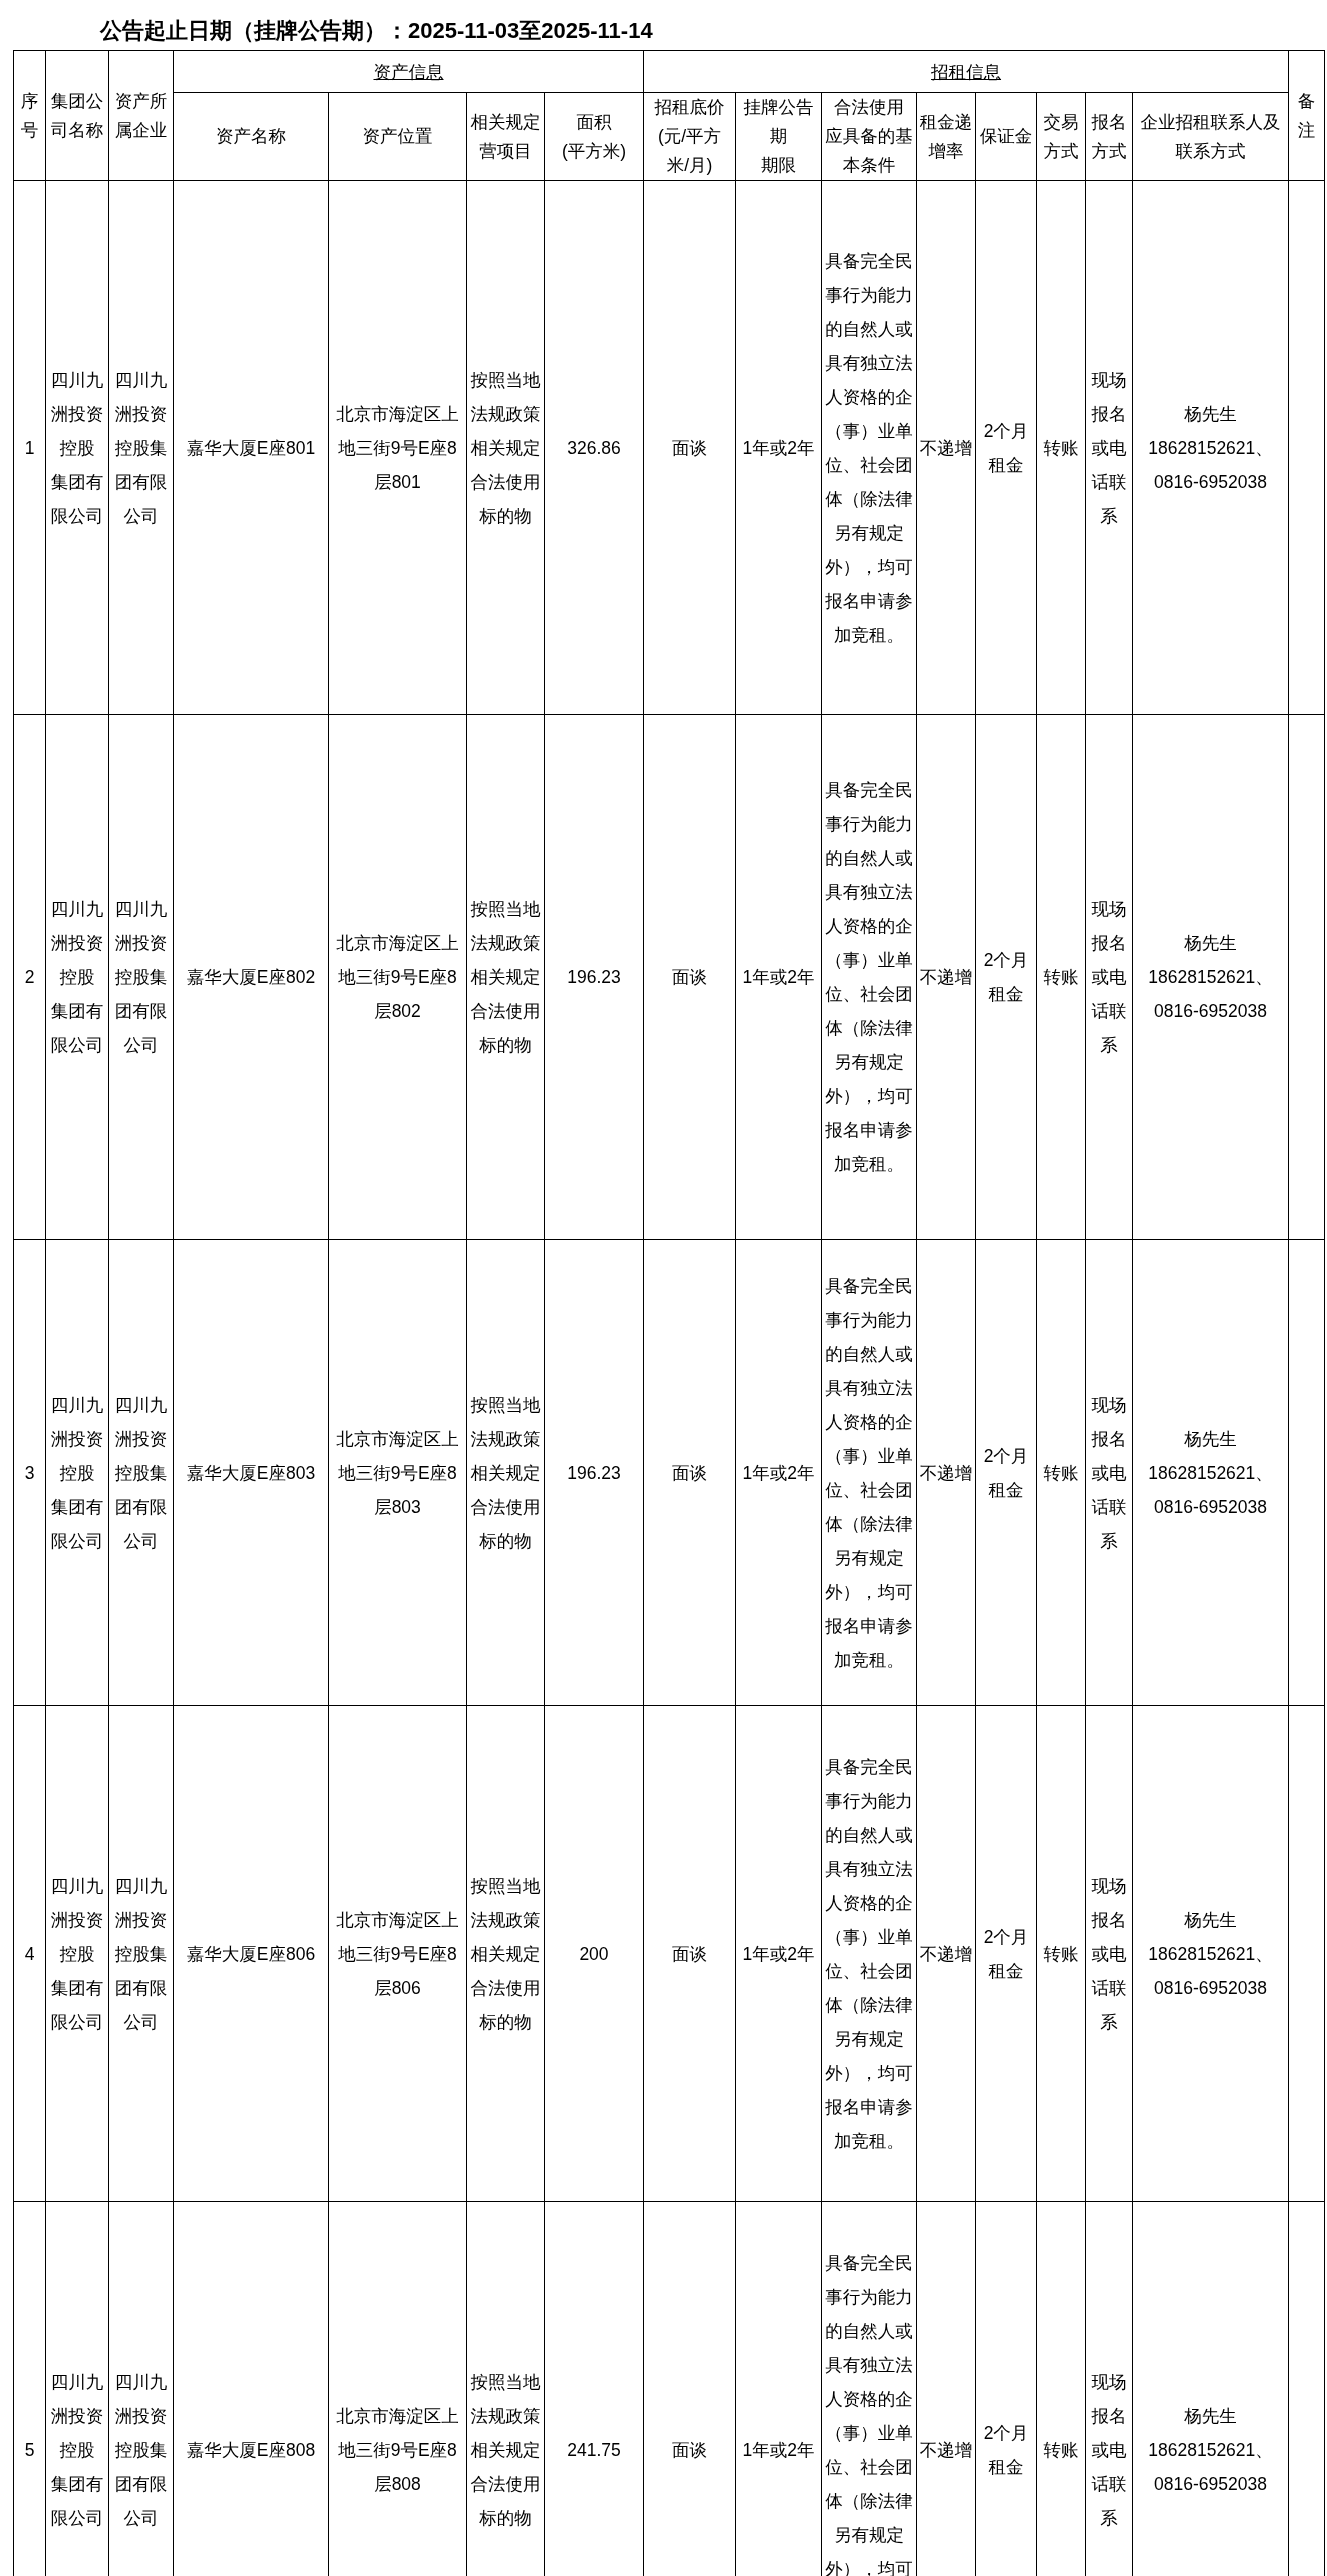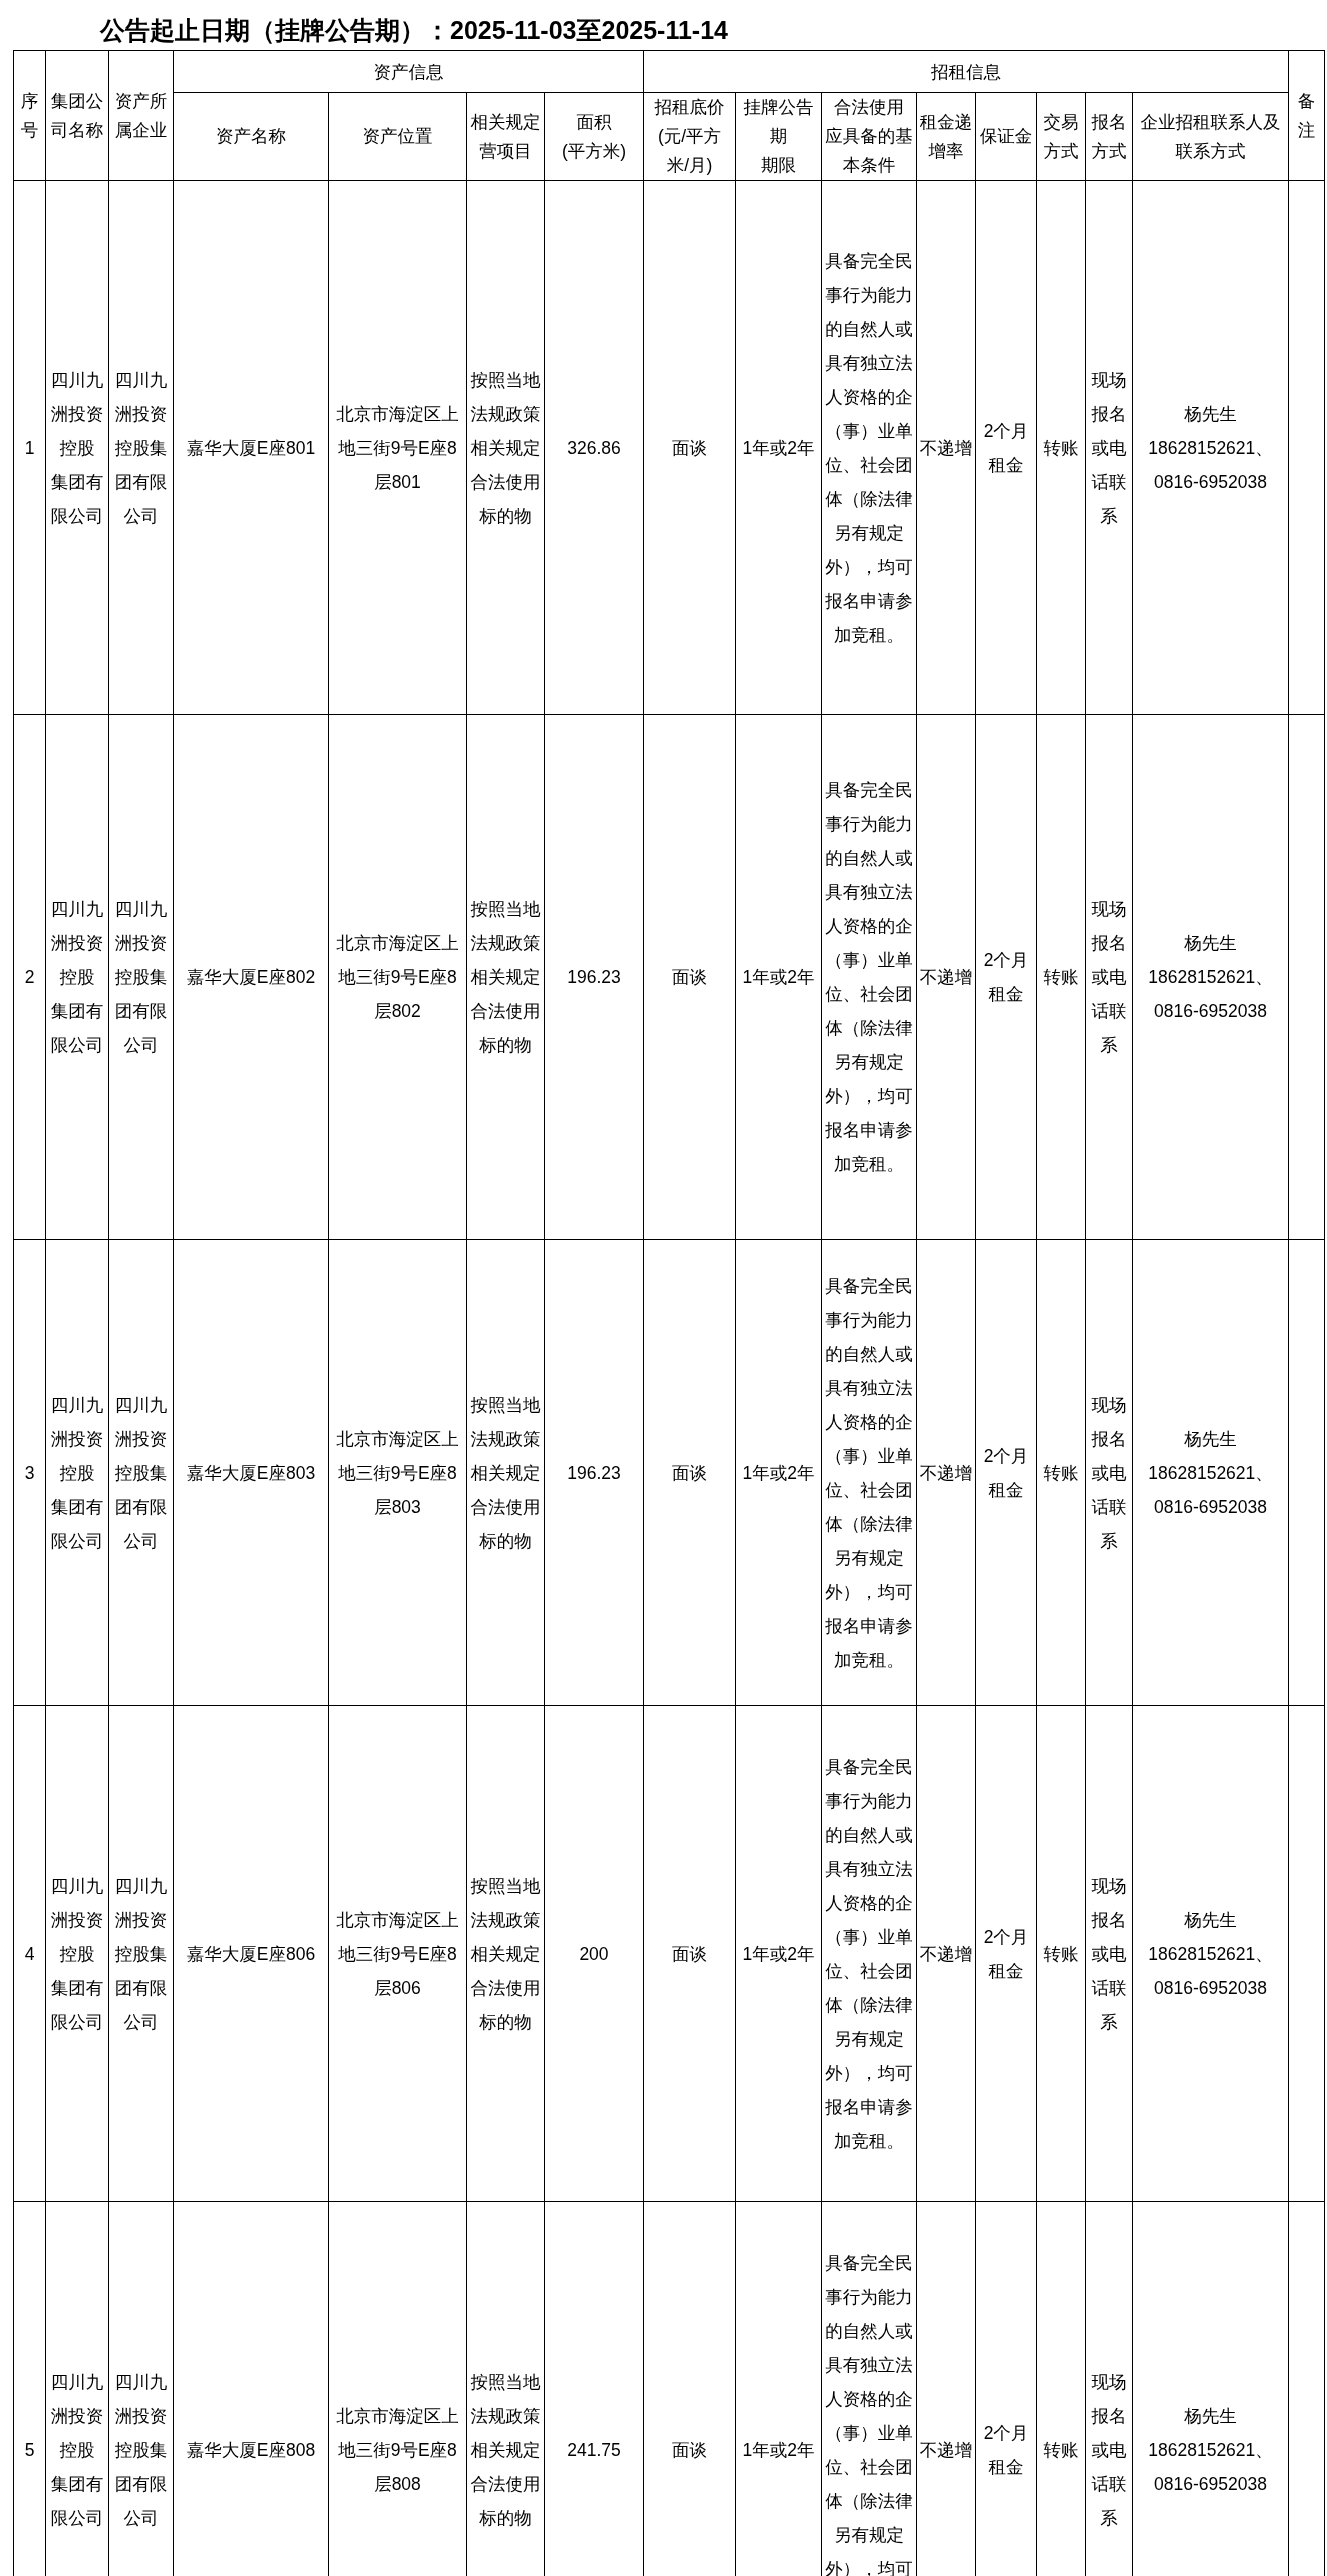--- a/index.html
+++ b/index.html
@@ -9,21 +9,21 @@
     height: 3705px;
     background: #ffffff;
     color: #000000;
     font-family: "Liberation Sans", "DejaVu Sans", sans-serif;
     position: relative;
   }
   .doc-title {
     position: absolute;
     left: 100px;
     top: 18.5px;
-    font-size: 25px;
+    font-size: 22px;
     font-weight: 700;
     line-height: 23px;
     white-space: nowrap;
   }
   table.sheet {
     position: absolute;
     left: 13px;
     top: 50px;
     width: 1312px;
     border-collapse: collapse;
@@ -34,21 +34,21 @@
     padding: 0 2.1px;
     text-align: center;
     vertical-align: middle;
     font-weight: 400;
     font-size: 17.5px;
     line-height: 34px;
     white-space: pre-line;
     overflow: hidden;
   }
   .sheet thead th { line-height: 29px; }
-  .sheet thead tr.group-row th.group-cell { line-height: 36px; }
+  .sheet thead tr.group-row th.group-cell { line-height: 36px; text-decoration: underline; }
 </style>
 </head>
 <body>
 
 <div class="doc-title">公告起止日期（挂牌公告期）：2025-11-03至2025-11-14</div>
 
 <table class="sheet">
   <colgroup>
     <col style="width:32px">
       <col style="width:63px">

